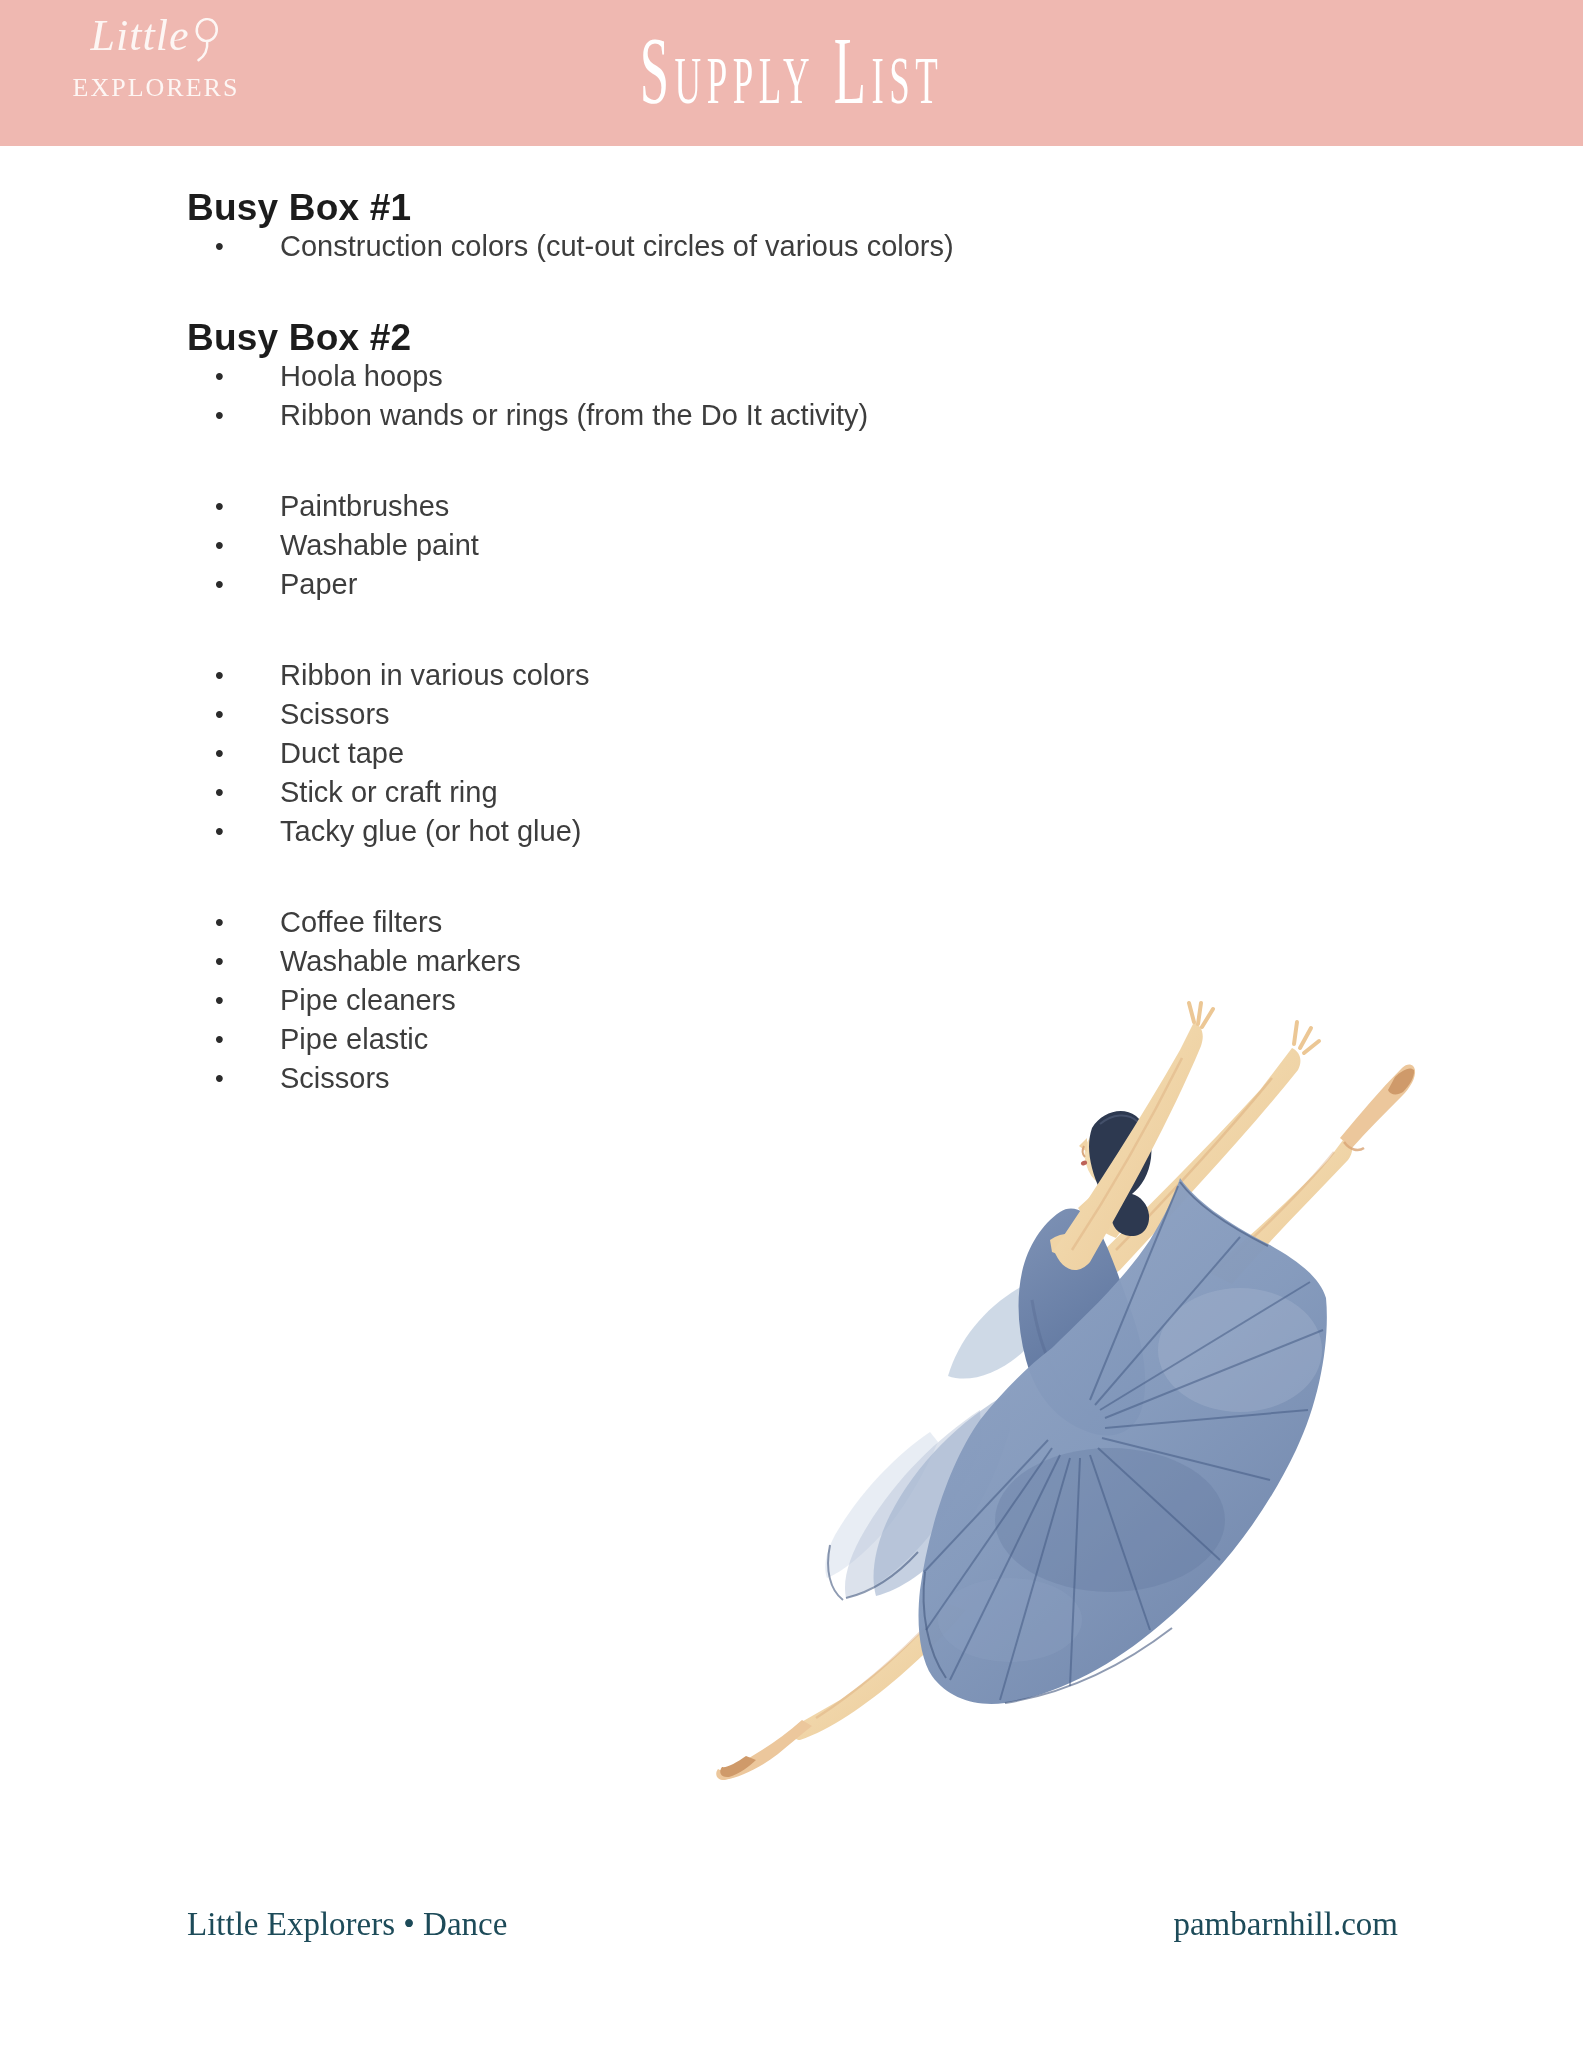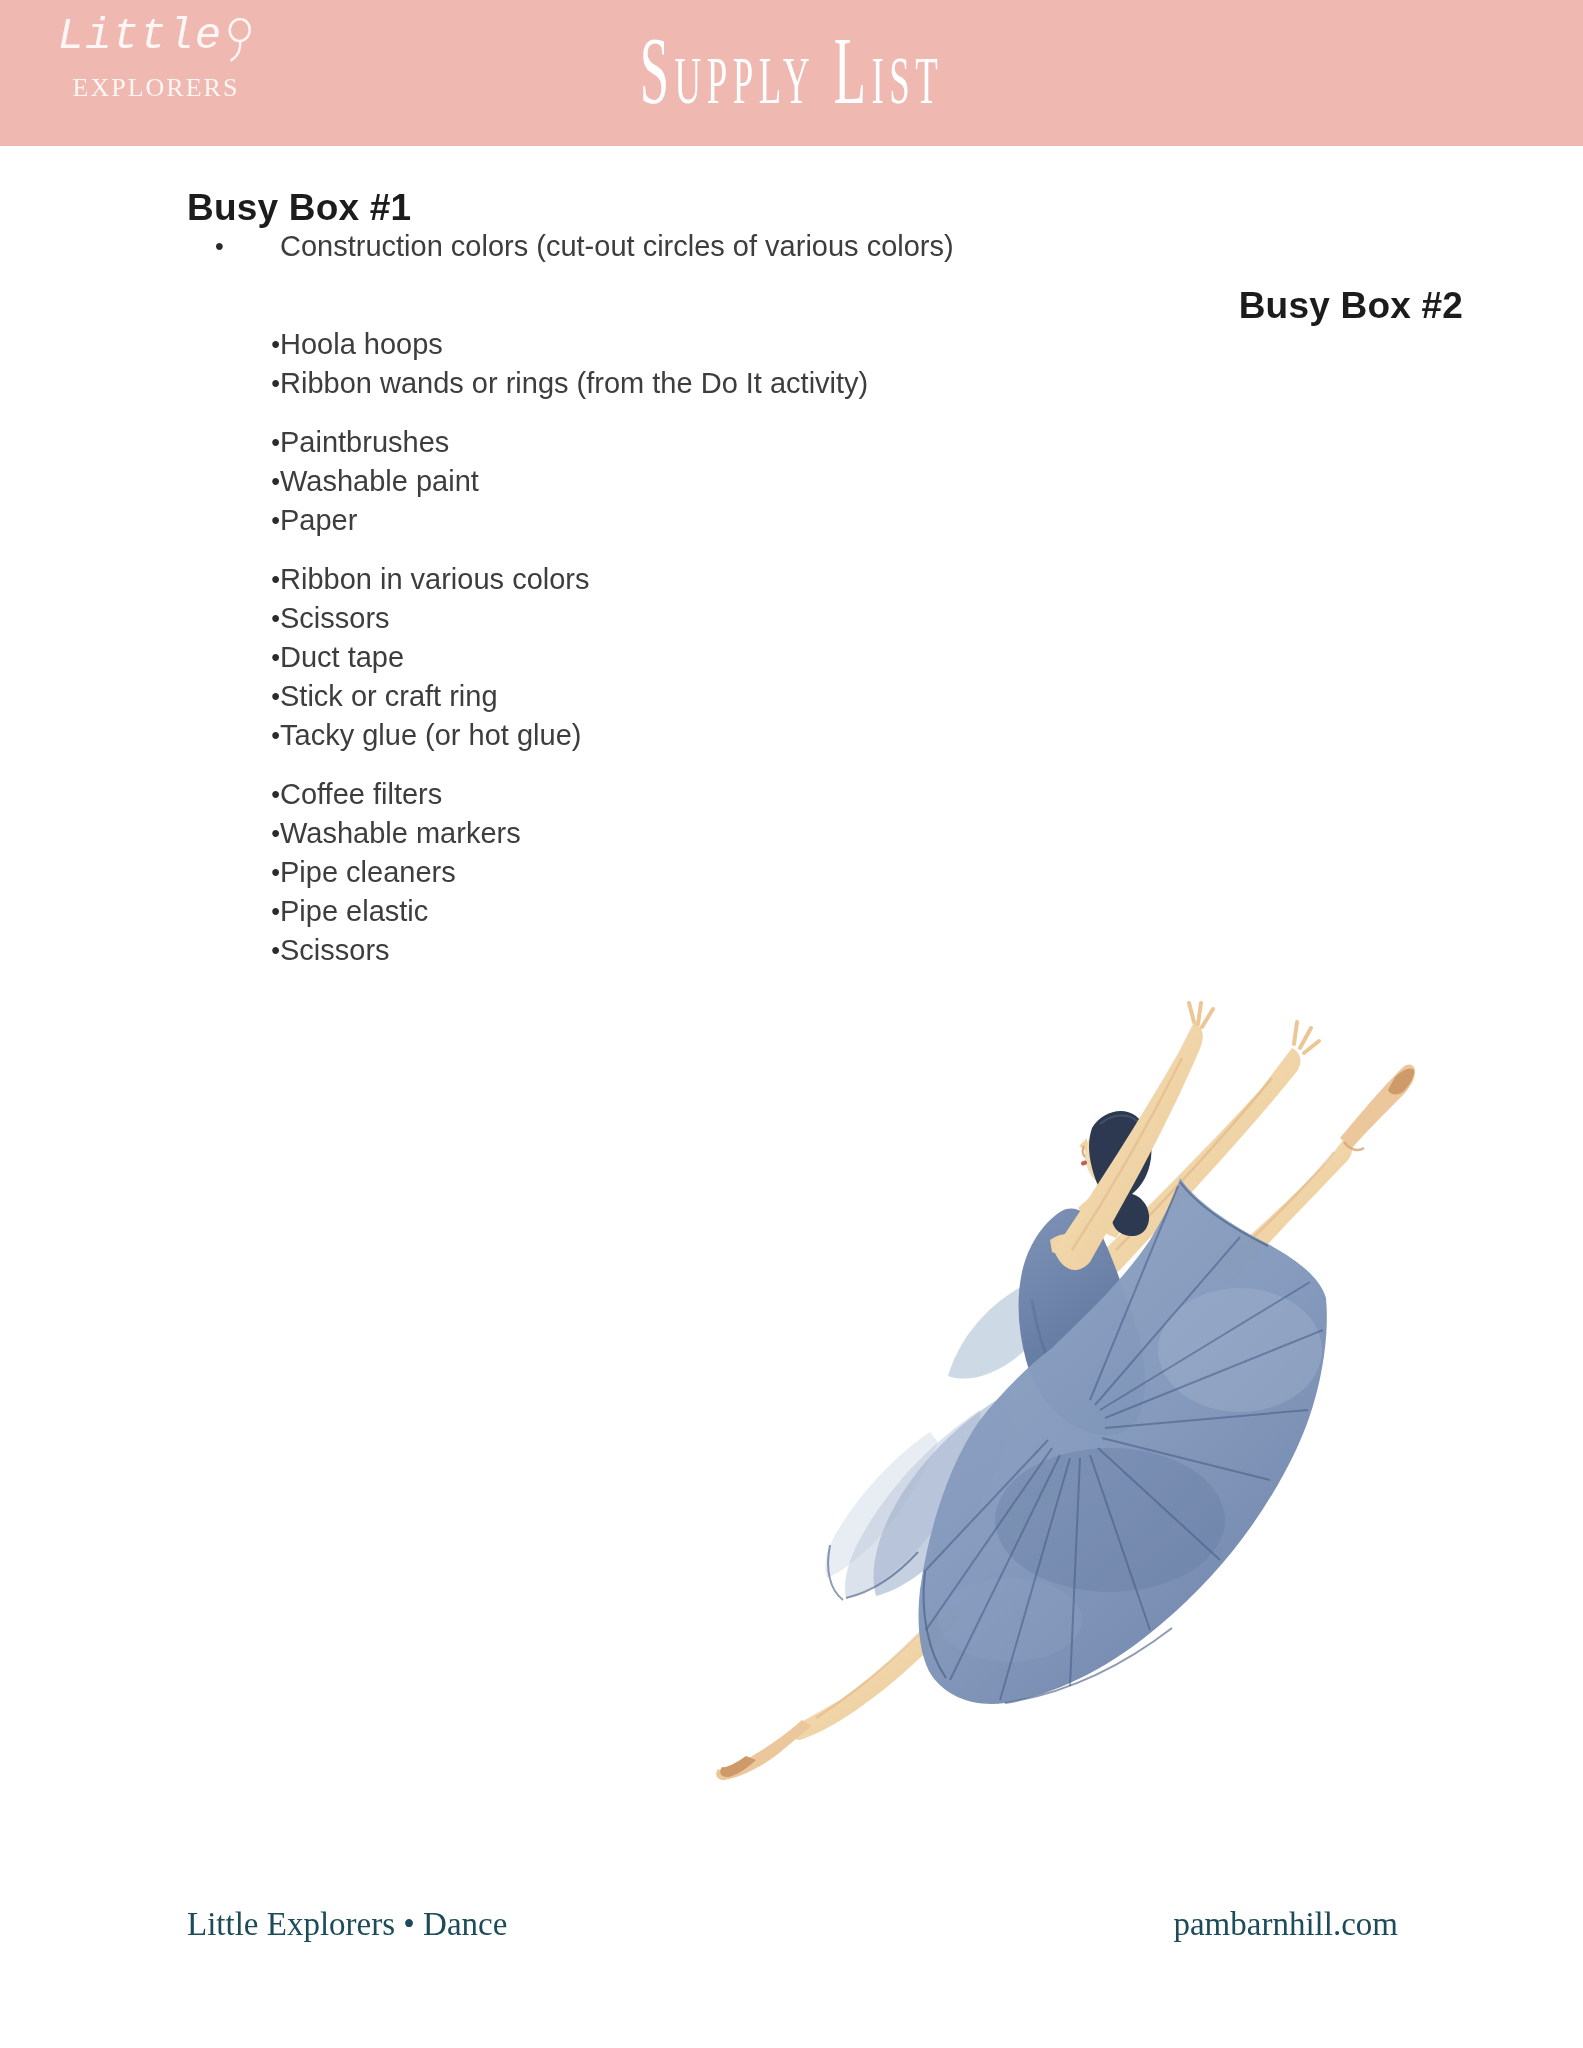--- a/index.html
+++ b/index.html
@@ -13,21 +13,21 @@
   .banner{
     position:absolute;left:0;top:0;width:100%;height:146px;
     background:#efb8b1;
   }
   .logo{
     position:absolute;left:66px;top:4px;width:180px;
     color:#fdf6f4;text-align:center;line-height:1;
   }
   .logo-top{display:flex;align-items:flex-start;justify-content:center;gap:2px;}
   .logo-little{
-    font-family:Liberation Mono, monospace;font-style:italic;
+    font-family:Liberation Serif, serif;font-style:italic;
     font-size:44px;letter-spacing:1px;padding-top:10px;
   }
   .logo-magnifier{margin-top:14px;transform:rotate(8deg);}
   .logo-explorers{
     font-family:"Liberation Serif",serif;font-size:26px;
     text-transform:uppercase;letter-spacing:2px;margin-top:8px;
   }
   .page-title{
     position:absolute;left:0;right:0;top:18px;
     text-align:center;color:#ffffff;
@@ -35,21 +35,21 @@
     font-size:96px;font-weight:400;letter-spacing:10px;line-height:1.1;
     transform:scaleX(0.55);transform-origin:50% 0;
   }
 
   
   .content{
     position:absolute;left:187px;top:188px;right:120px;
     color:#3d3d3d;
   }
   .section{margin:0;}
-  .section + .section{margin-top:20px;text-align:right;}
+  .section + .section{margin-top:52px;}
   .section-heading{
     margin:0;font-size:37px;font-weight:700;color:#1c1c1c;
     line-height:39px;letter-spacing:0.2px;
   }
   .item{line-height:39px;font-size:29px;padding-left:28px;display:flex;}
   .bullet{width:65px;flex:0 0 65px;font-size:25px;color:#2b2b2b;}
   .item-text{white-space:nowrap;}
 
   
   .ballerina{

